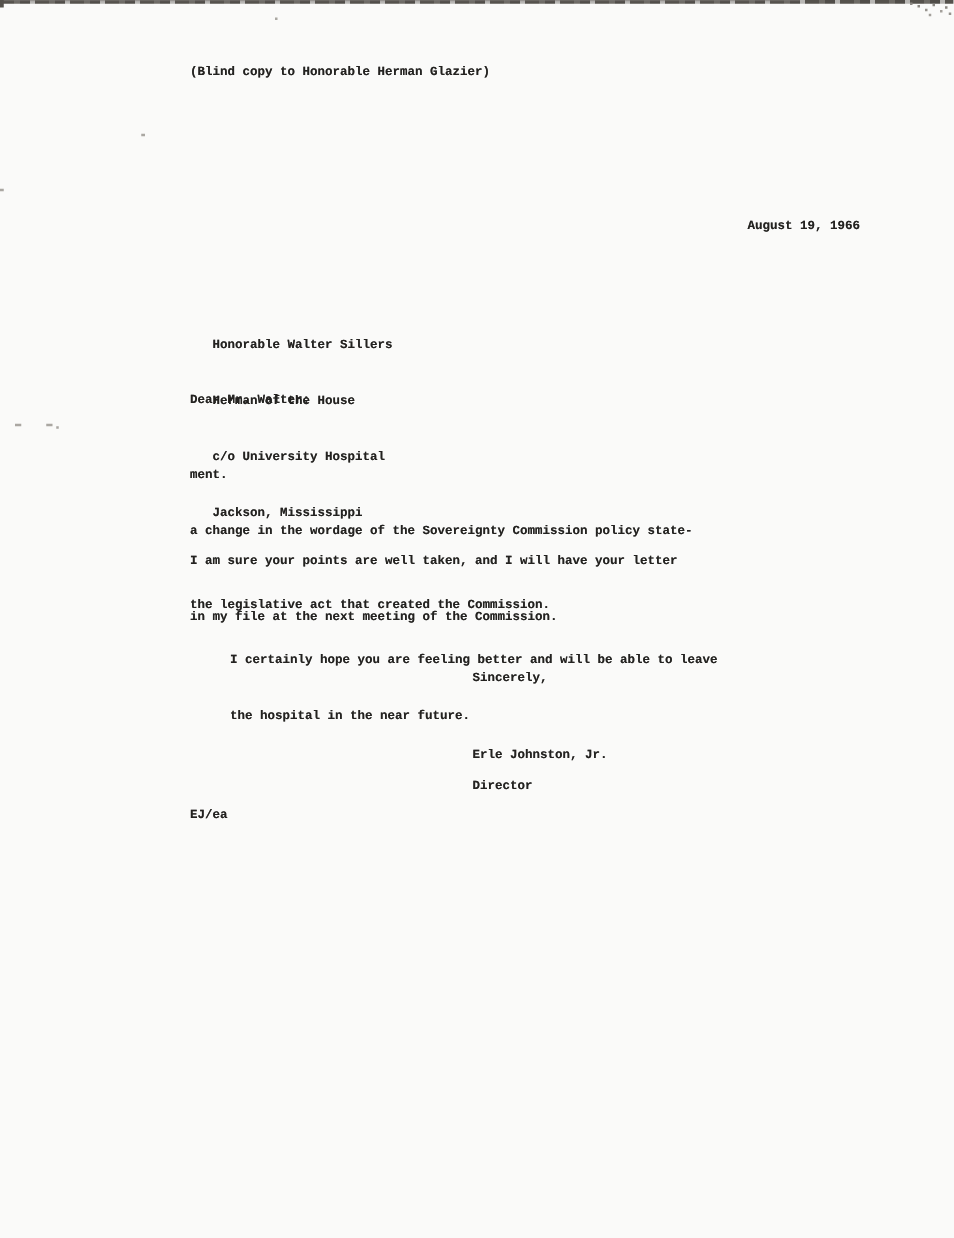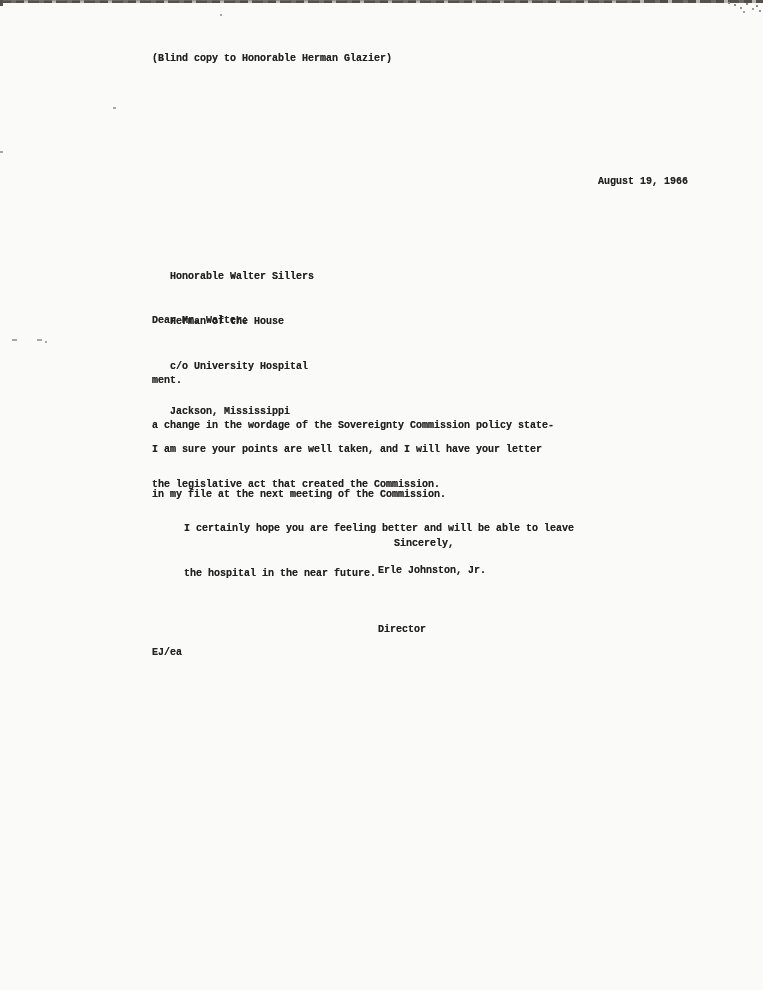--- a/index.html
+++ b/index.html
@@ -74,22 +74,22 @@
 
   
   .blind-copy  { left: 152px; top: 51px;  }
   .date-line   { left: 579px; top: 174px; margin-left: 19px; }
   .recipient   { left: 152px; top: 239px; margin-left: 18px; }
   .salutation  { left: 152px; top: 313px; }
   .para-1      { left: 152px; top: 343px; }
   .para-2      { left: 152px; top: 412px; }
   .para-3      { left: 152px; top: 447px; }
   .para-4      { left: 136px; top: 491px; margin-left: 48px; }
-  .closing     { left: 394px; top: 536px; text-align: right; }
-  .sig-name    { left: 378px; top: 563px; }
+  .closing     { left: 378px; top: 536px; text-align: right; }
+  .sig-name    { left: 378px; top: 597px; }
   .sig-title   { left: 378px; top: 622px; }
   .initials    { left: 152px; top: 645px; }
 </style>
 </head>
 <body>
 
 <div class="page">
 
   <div class="edge-line-main"></div>
   <div class="edge-line-sub"></div>

